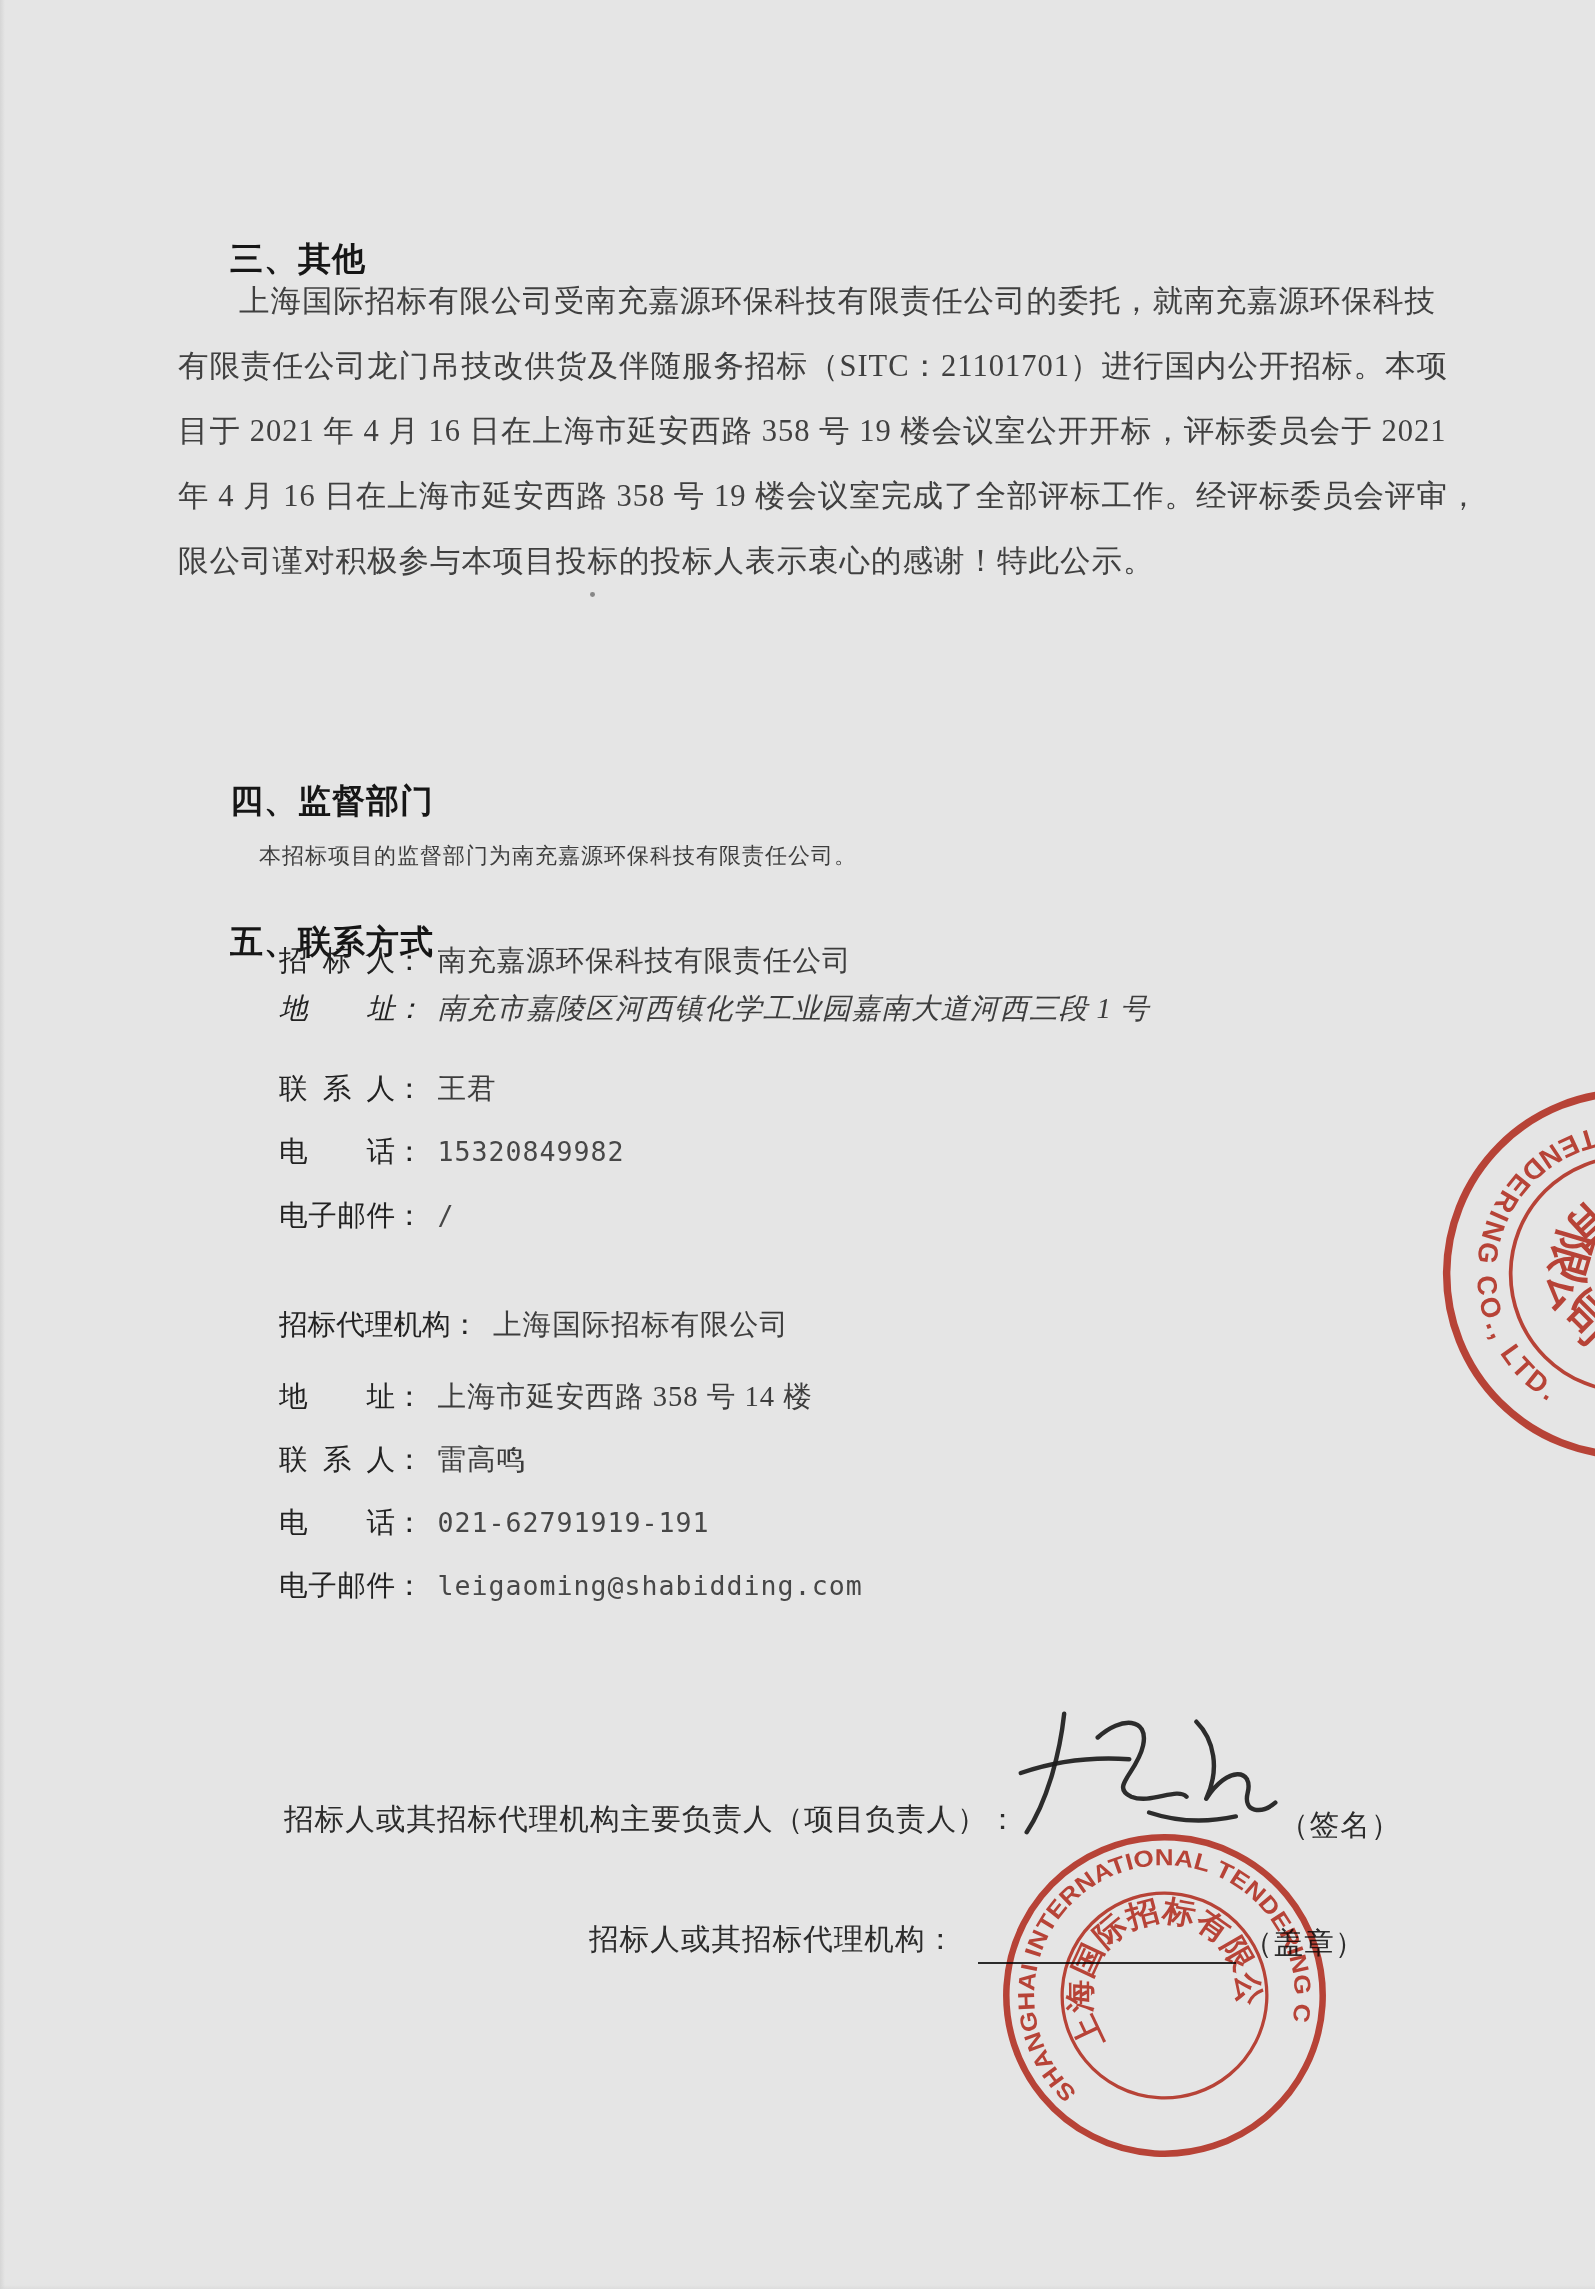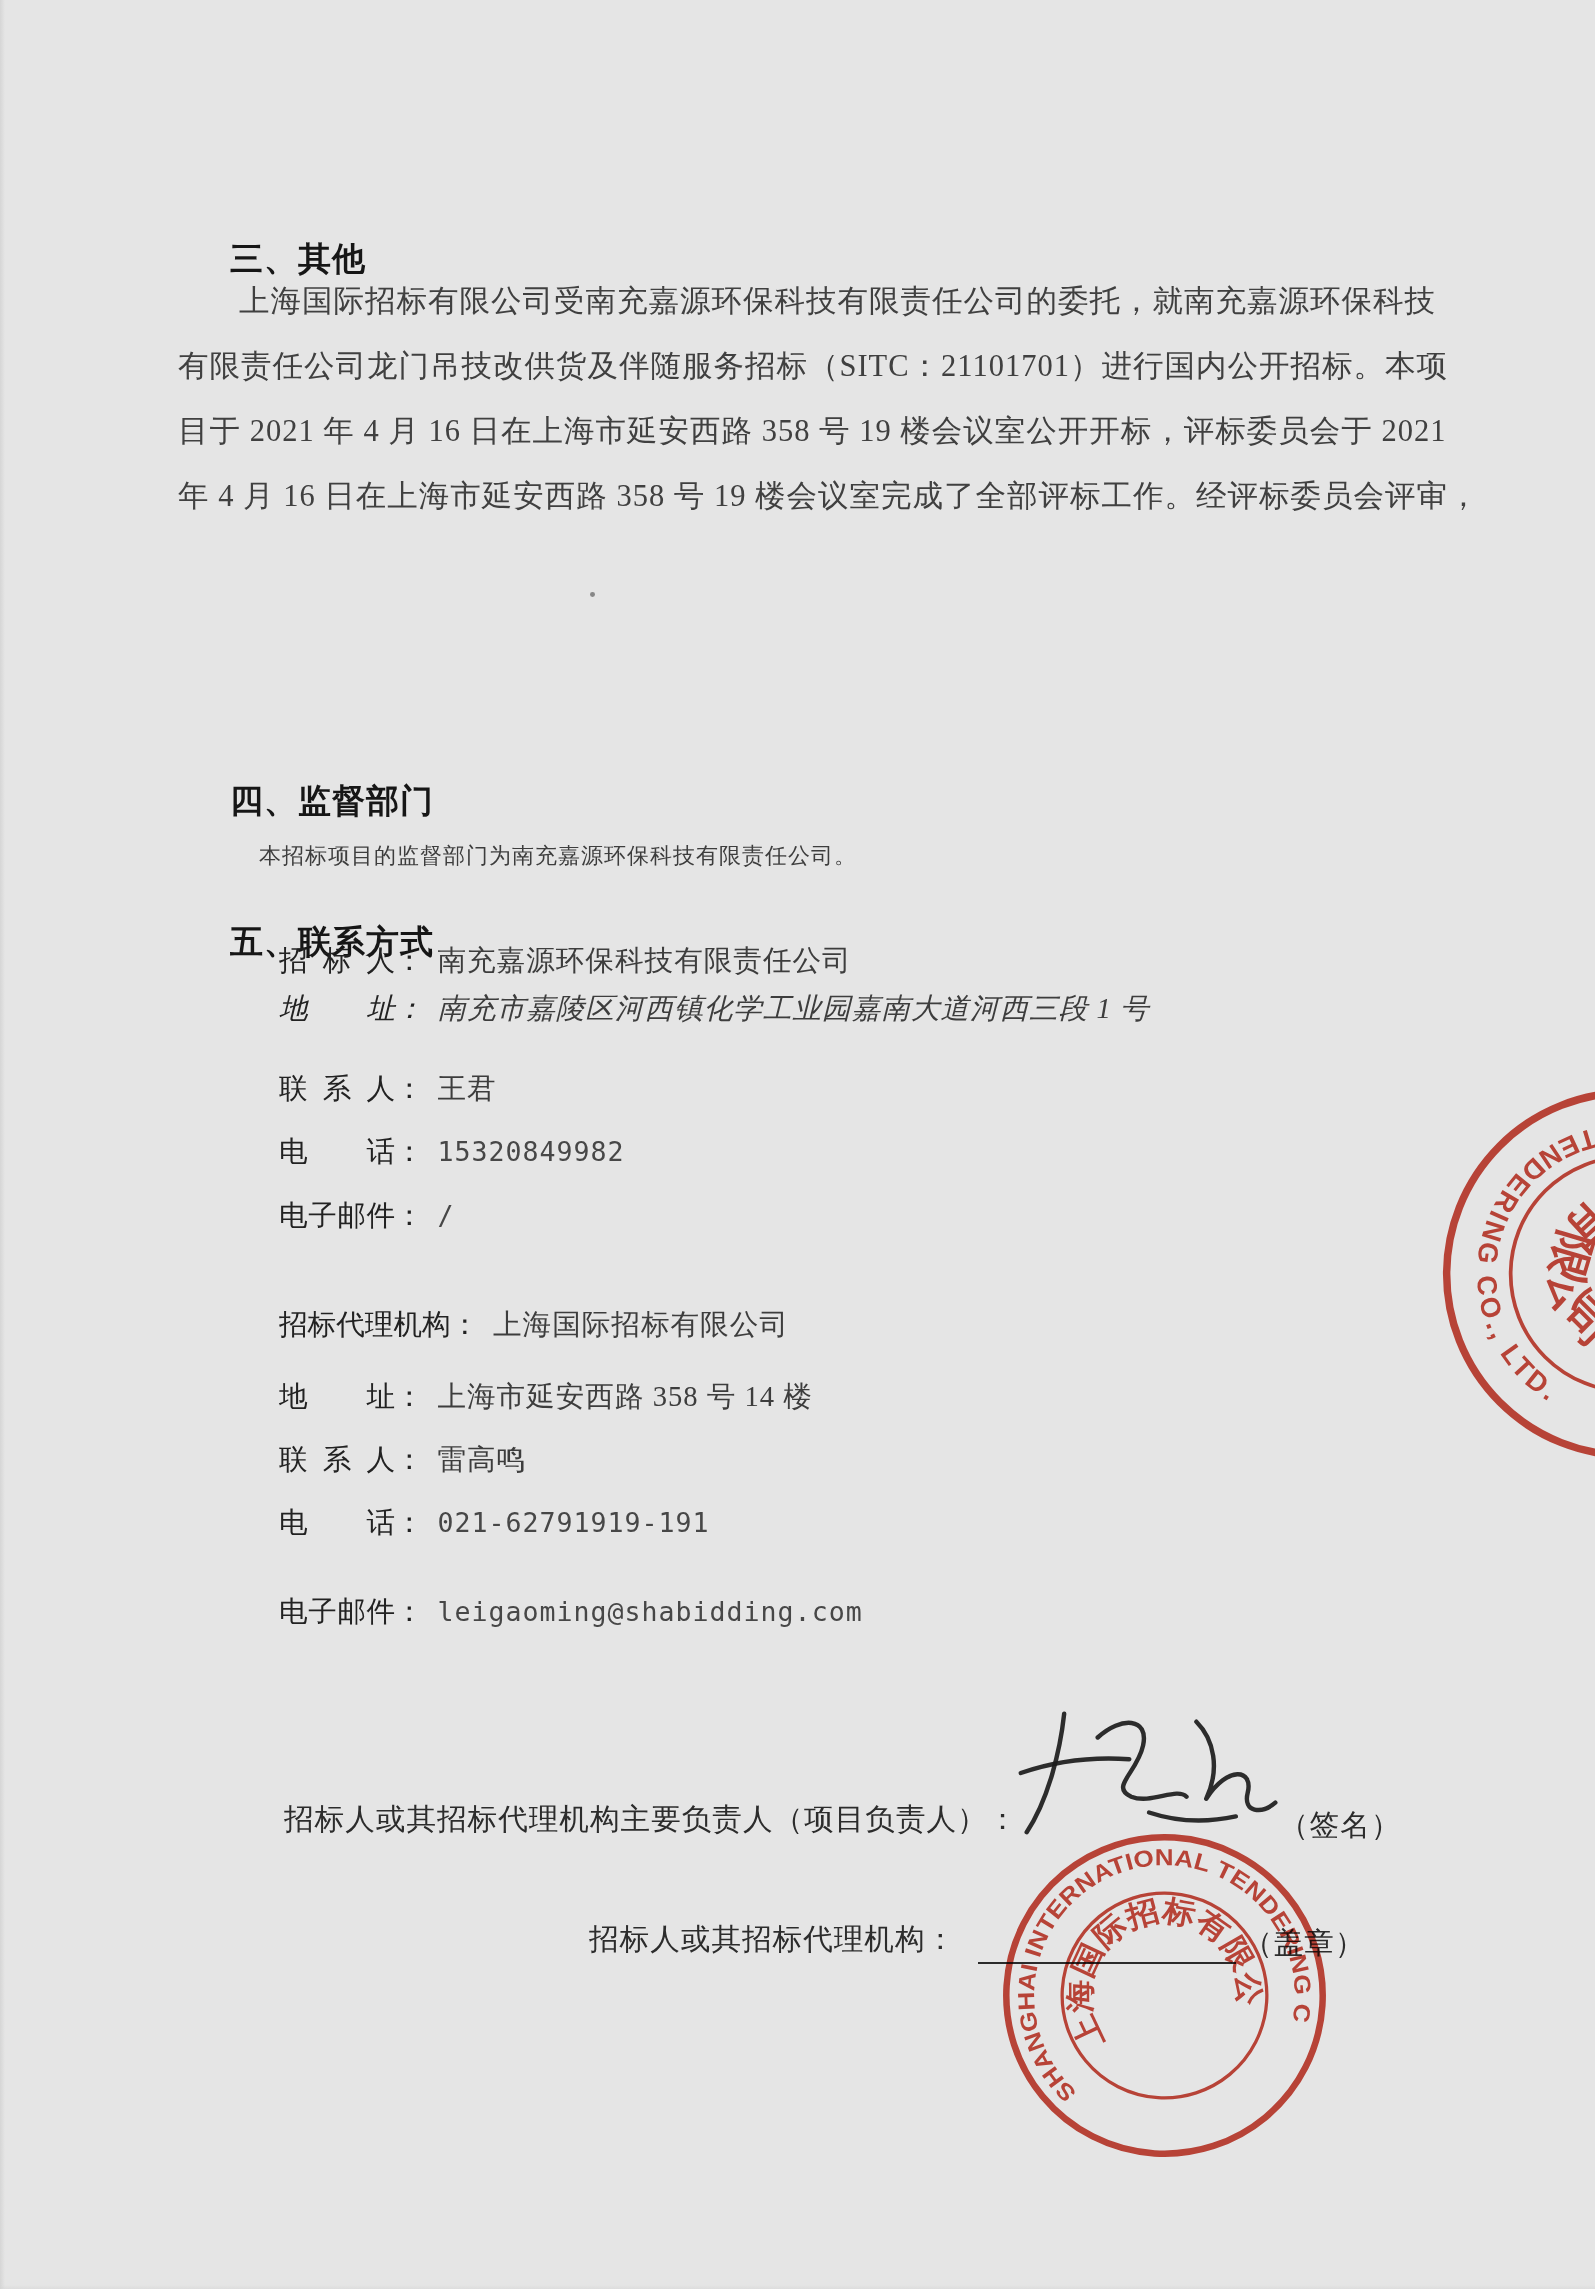--- a/index.html
+++ b/index.html
@@ -97,20 +97,21 @@
   <div class="edge-left"></div>
   <div class="edge-bottom"></div>
   <div class="speck" style="left:590px;top:592px;width:4.9px;height:4.9px;"></div>
 
   <div class="h" style="left:230px;top:239px;">三、其他</div>
   <div class="para">
     <div class="pline first">上海国际招标有限公司受南充嘉源环保科技有限责任公司的委托，就南充嘉源环保科技</div>
     <div class="pline">有限责任公司龙门吊技改供货及伴随服务招标（SITC：21101701）进行国内公开招标。本项</div>
     <div class="pline">目于 2021 年 4 月 16 日在上海市延安西路 358 号 19 楼会议室公开开标，评标委员会于 2021</div>
     <div class="pline">年 4 月 16 日在上海市延安西路 358 号 19 楼会议室完成了全部评标工作。经评标委员会评审，</div>
+    <div class="pline last">限公司谨对积极参与本项目投标的投标人表示衷心的感谢！特此公示。</div>
   </div>
 
   <div class="h" style="left:230px;top:781px;">四、监督部门</div>
   <div class="s4body">本招标项目的监督部门为南充嘉源环保科技有限责任公司。</div>
 
   <div class="h" style="left:230px;top:886px;margin-top:36px;">五、联系方式</div>
 
   <div class="crow" style="top:944px;">
     <span class="lbl">招标人</span><span class="colon">：</span><span class="val">南充嘉源环保科技有限责任公司</span>
   </div>
@@ -132,21 +133,21 @@
   </div>
   <div class="crow" style="top:1380px;">
     <span class="lbl">地址</span><span class="colon">：</span><span class="val">上海市延安西路 358 号 14 楼</span>
   </div>
   <div class="crow" style="top:1443px;">
     <span class="lbl">联系人</span><span class="colon">：</span><span class="val">雷高鸣</span>
   </div>
   <div class="crow" style="top:1506px;">
     <span class="lbl">电话</span><span class="colon">：</span><span class="val mono">021-62791919-191</span>
   </div>
-  <div class="crow" style="top:1569px;margin-top:26px;">
+  <div class="crow" style="top:1569px;">
     <span class="lbl">电子邮件</span><span class="colon">：</span><span class="val mono">leigaoming@shabidding.com</span>
   </div>
 
   <div class="signoff" style="left:284px;top:1801px;">招标人或其招标代理机构主要负责人（项目负责人）：</div>
   <div class="suffix" style="left:1279px;top:1805px;">（签名）</div>
 
   <div class="signoff" style="left:589px;top:1921px;">招标人或其招标代理机构：</div>
   <div class="sig-underline"></div>
   <div class="suffix" style="left:1243px;top:1923px;">（盖章）</div>
 

